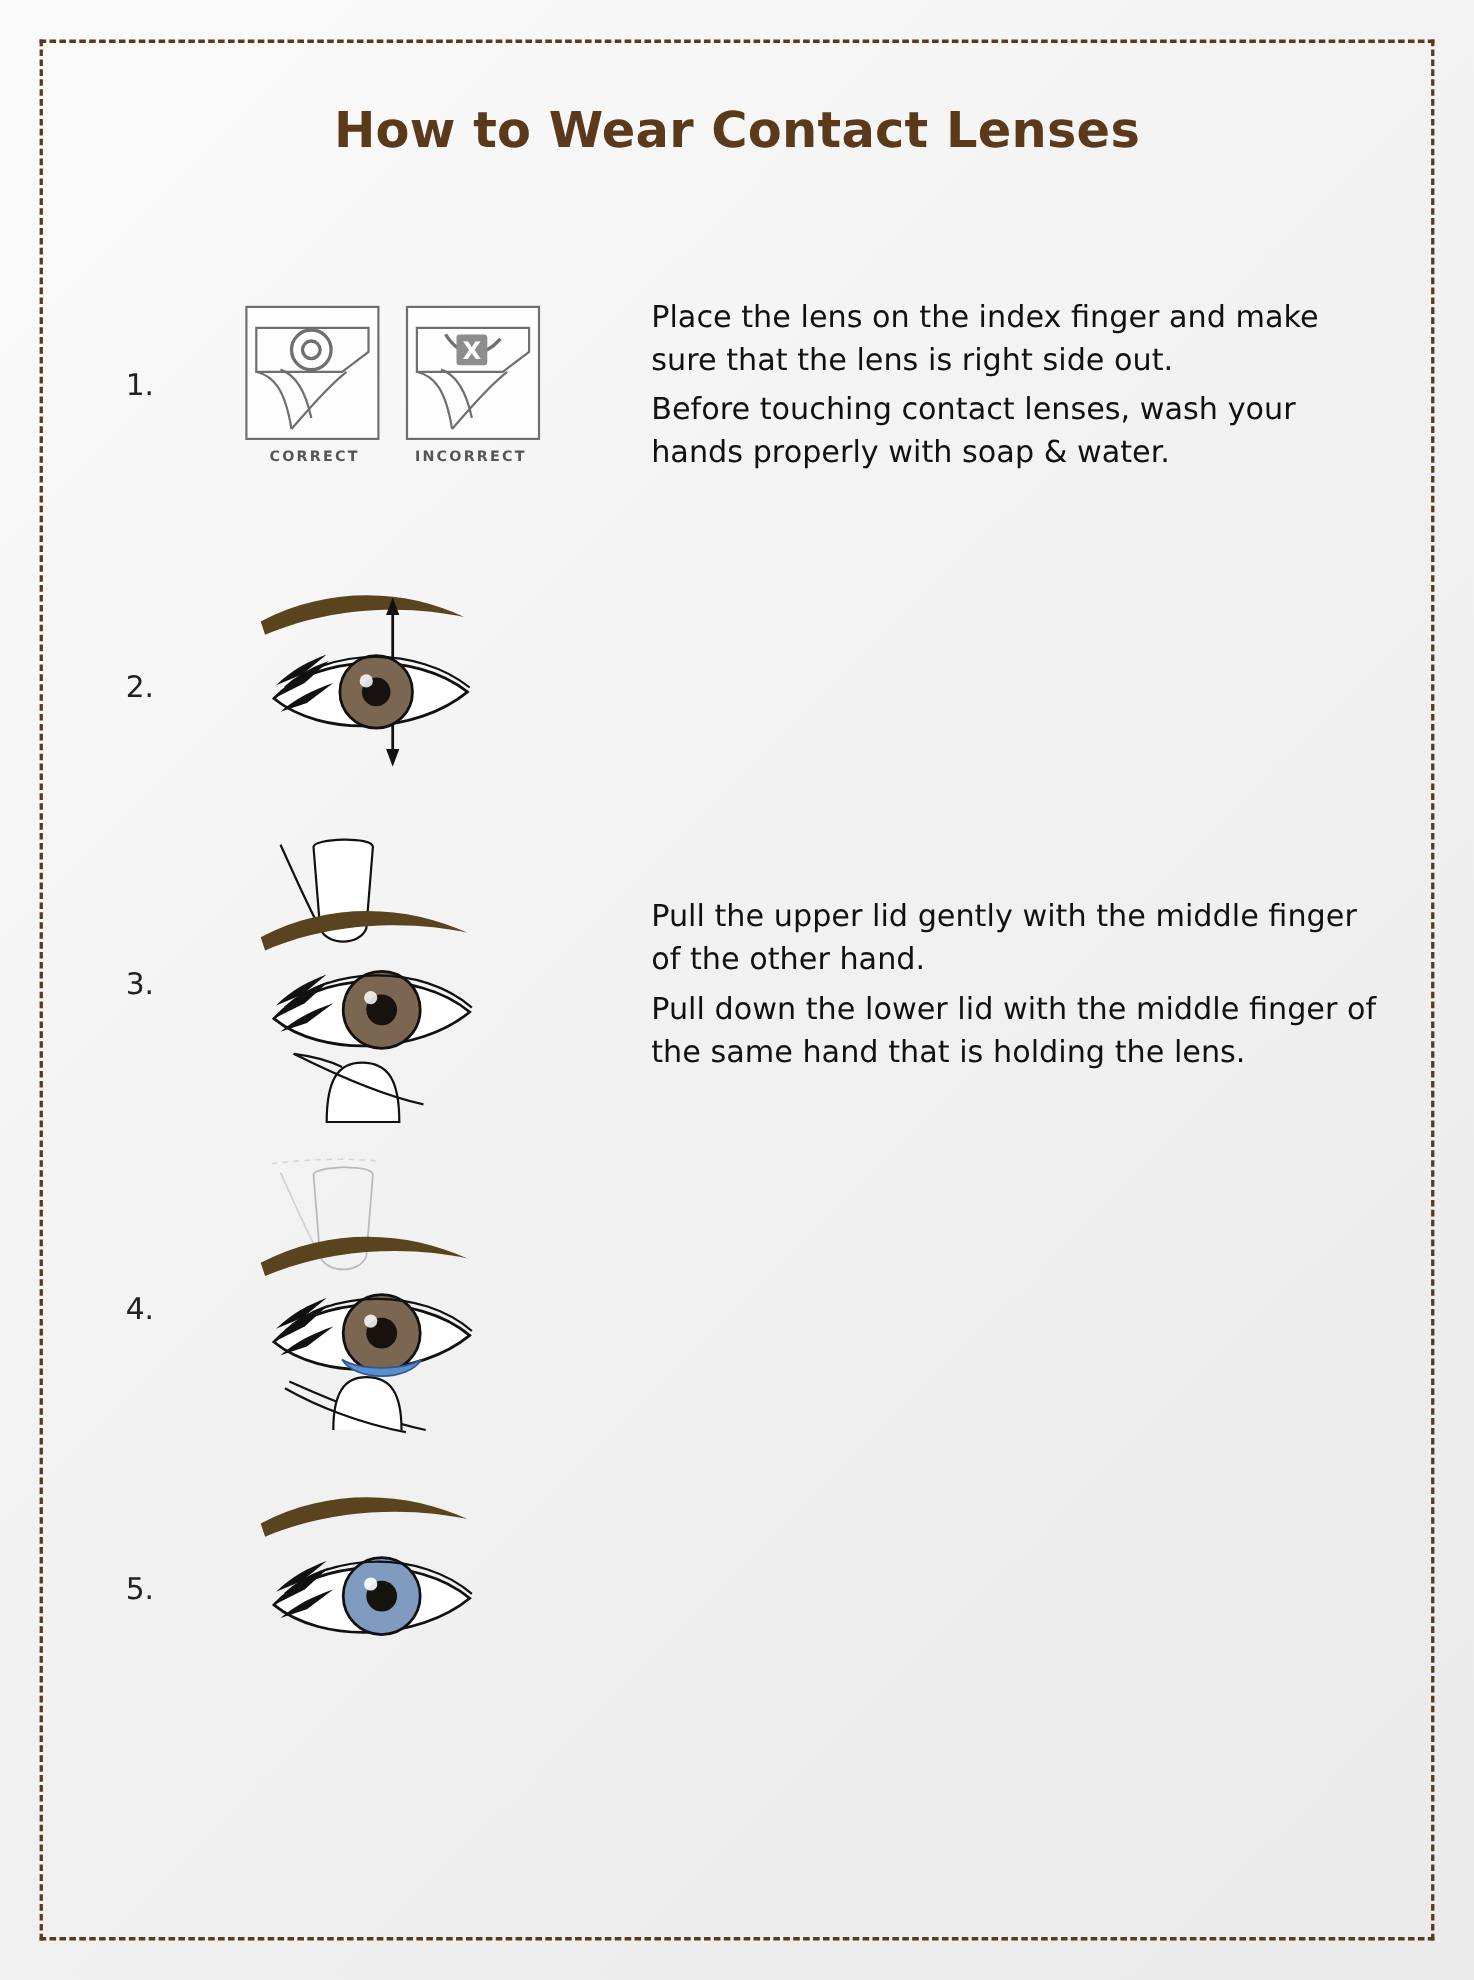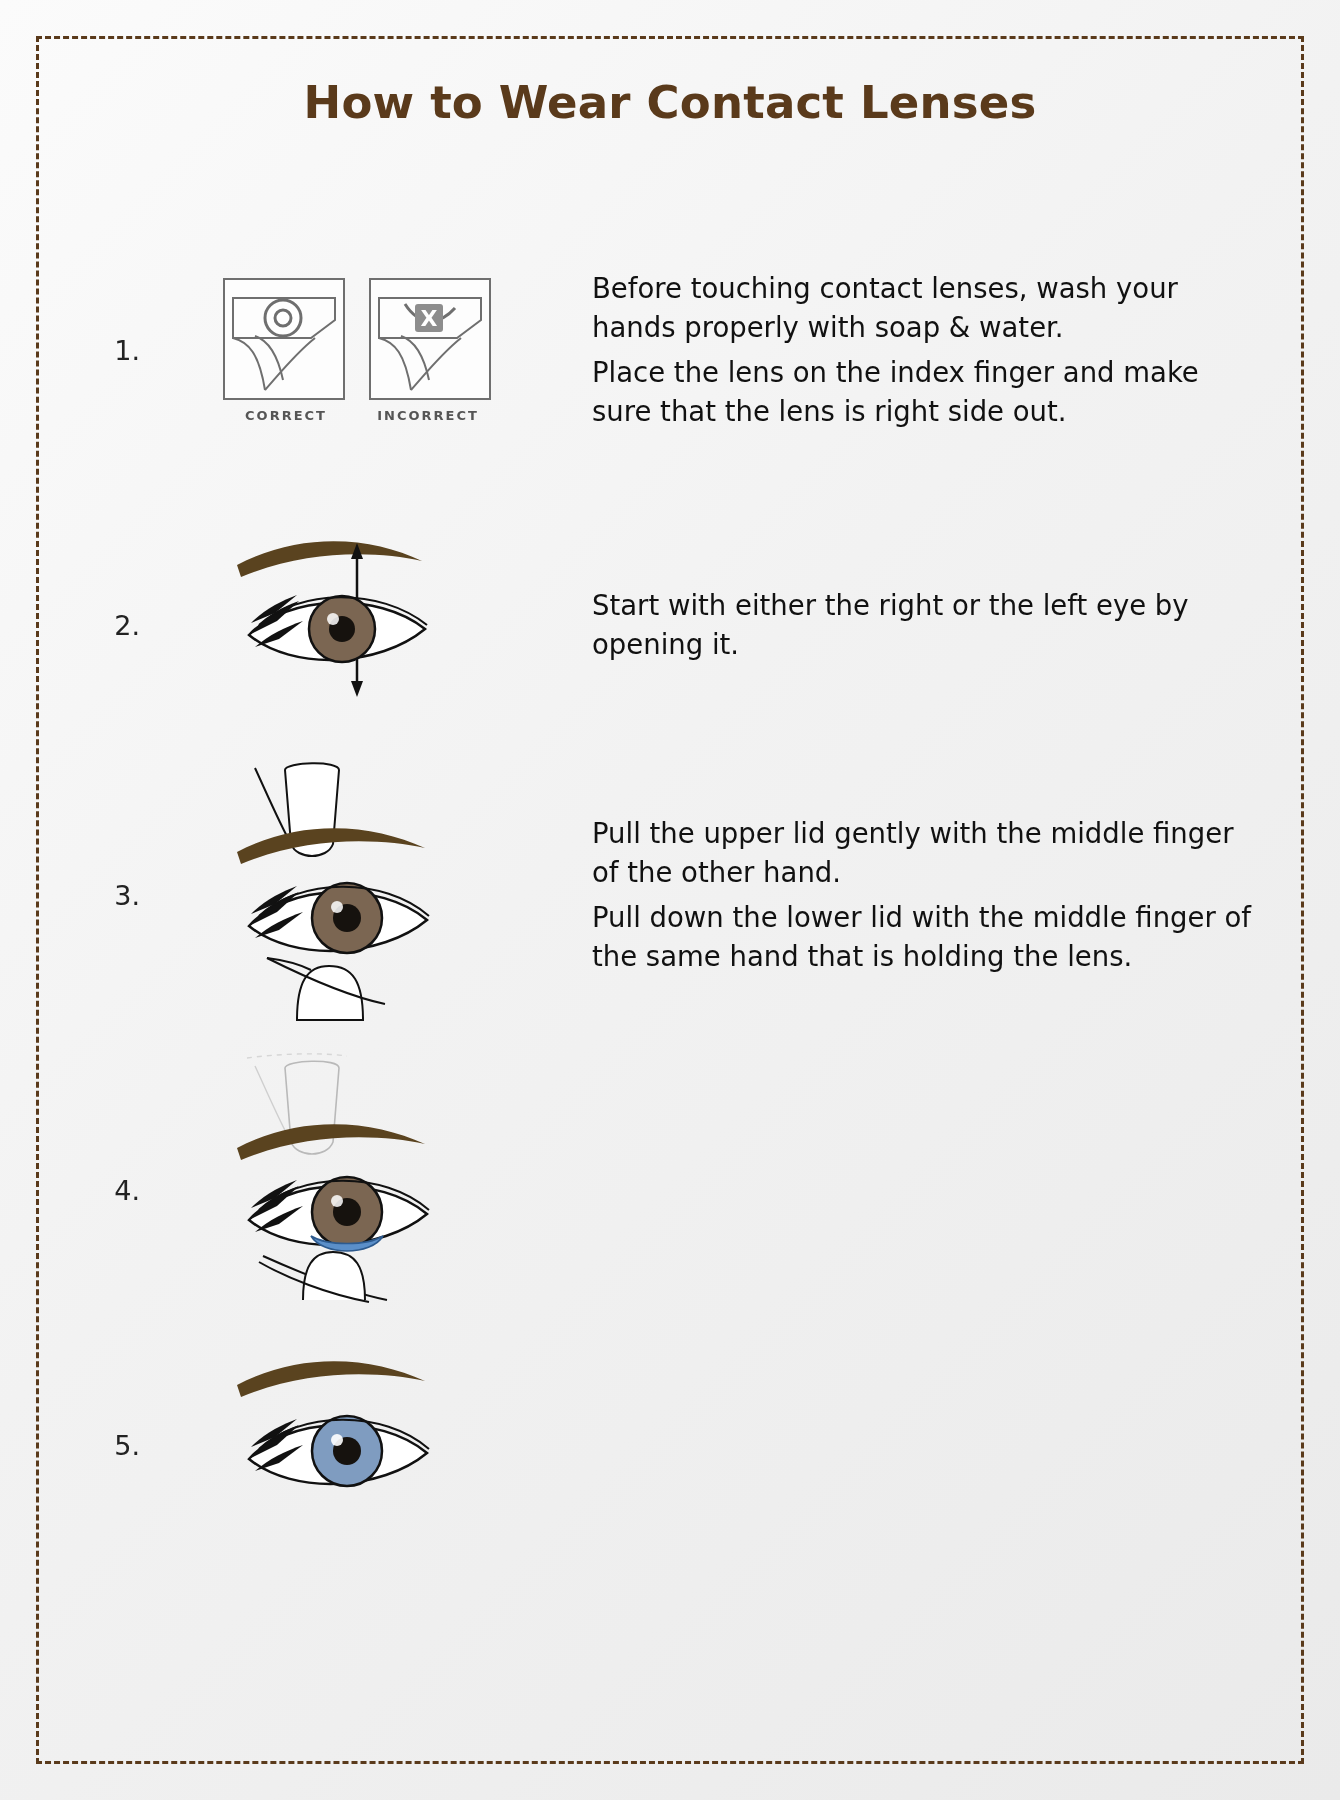--- a/index.html
+++ b/index.html
@@ -25,21 +25,21 @@
     left: 36px;
     top: 36px;
     right: 36px;
     bottom: 36px;
     border: 3px dashed #5a3a1b;
     box-sizing: border-box;
     pointer-events: none;
   }
   .title {
     position: absolute;
-    top: 76px;
+    top: 92px;
     left: 0;
     width: 100%;
     text-align: center;
     font-size: 45px;
     font-weight: bold;
     color: #5a3a1b;
     letter-spacing: 0.2px;
     font-family: "DejaVu Sans", sans-serif;
   }
   .steps {
@@ -156,22 +156,22 @@
               </svg>
             </div>
           </div>
           <div class="handbox-caption">
             <div class="cap">CORRECT</div>
             <div class="cap">INCORRECT</div>
           </div>
         </div>
       </div>
       <div class="step-text">
+        <p class="para">Place the lens on the index finger and make sure that the lens is right side out.</p>
         <p class="para">Before touching contact lenses, wash your hands properly with soap &amp; water.</p>
-        <p class="para">Place the lens on the index finger and make sure that the lens is right side out.</p>
       </div>
     </div>
 
     <div class="step s2">
       <div class="step-num">2.</div>
       <div class="step-art">
         <svg width="300" height="200" viewBox="0 0 300 200">
 
           <path d="M30 40 C95 6, 165 12, 215 36 C170 26, 100 24, 34 52 Z" fill="#5a431f"></path>
 
@@ -184,23 +184,20 @@
           <path d="M42 110 C58 92, 74 82, 92 76 L70 96 Z" fill="#111"></path>
           <path d="M48 122 C62 110, 78 102, 96 96 L72 114 Z" fill="#111"></path>
           <path d="M44 98 C58 84, 74 76, 90 70 L68 88 Z" fill="#111"></path>
 
           <circle cx="135" cy="104" r="33" fill="#7b6652" stroke="#111" stroke-width="2.5"></circle>
           <circle cx="135" cy="104" r="13" fill="#16120e"></circle>
           <circle cx="126" cy="94" r="6" fill="#ffffff" opacity="0.85"></circle>
 
           <path d="M52 100 C92 64, 172 62, 220 100" fill="none" stroke="#111" stroke-width="2"></path>
         </svg>
-      </div>
-      <div class="step-text">
-        <p class="para">Start with either the right or the left eye by opening it.</p>
       </div>
     </div>
 
     <div class="step s3">
       <div class="step-num">3.</div>
       <div class="step-art">
         <svg width="300" height="270" viewBox="0 0 300 270">
 
           <path d="M78 10 C78 2, 132 0, 132 10 L126 84 C120 100, 90 100, 84 84 Z" fill="#ffffff" stroke="#111" stroke-width="2"></path>
           <path d="M48 8 C60 34, 72 62, 84 84" fill="none" stroke="#111" stroke-width="2"></path>

